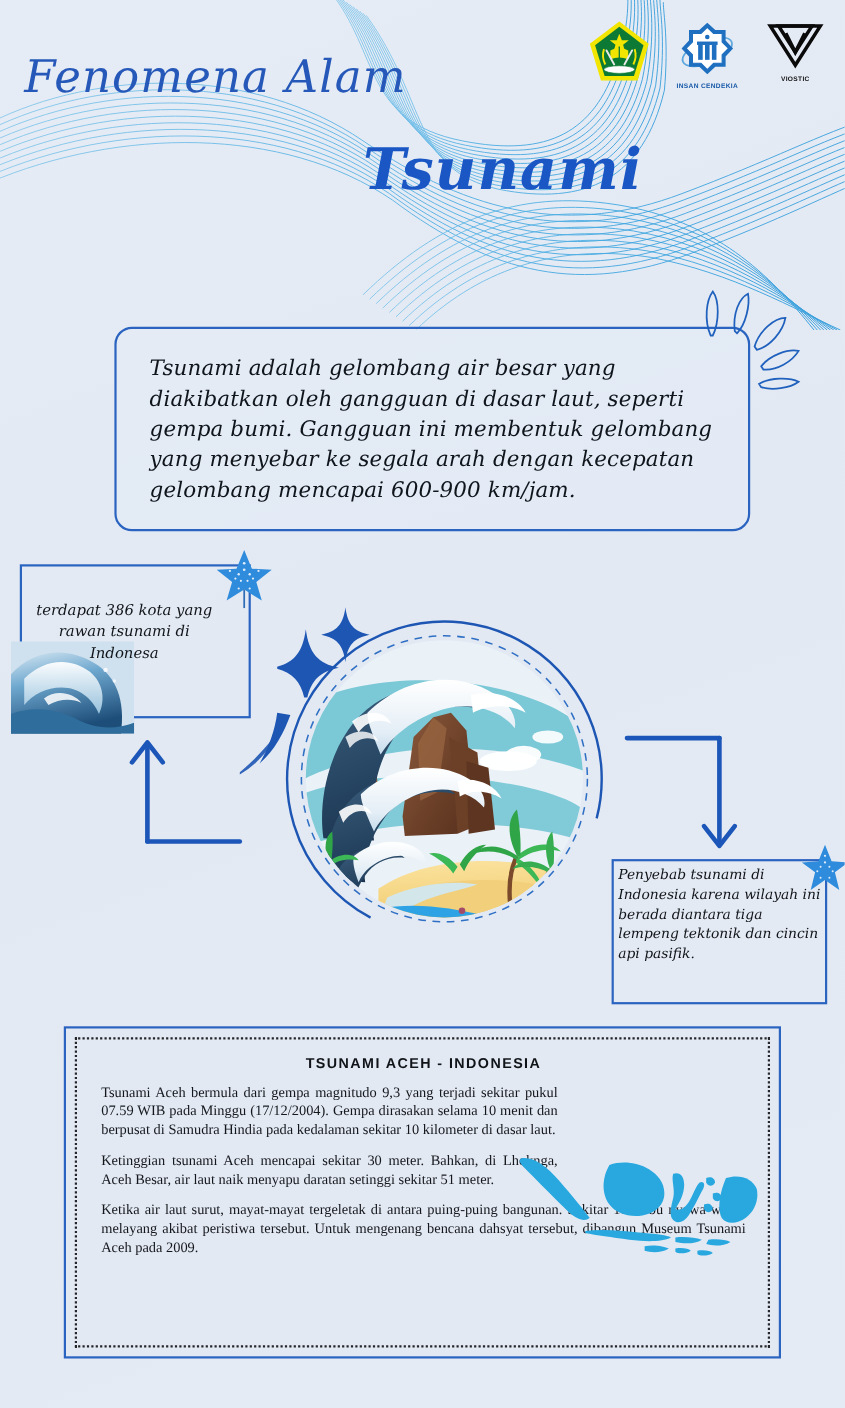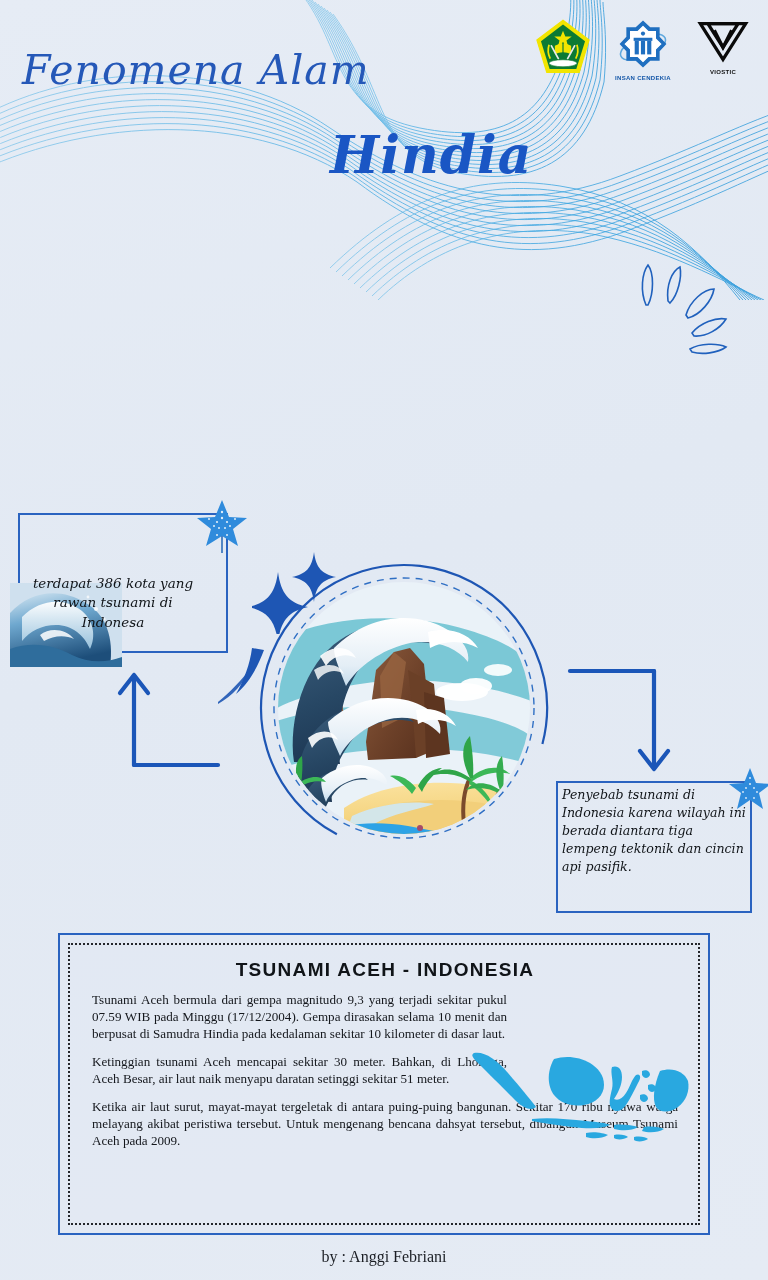--- a/index.html
+++ b/index.html
@@ -124,21 +124,20 @@
     left: 22px;
     top: 546px;
     width: 182px;
     font-family: "DejaVu Serif", serif;
     font-style: italic;
     font-size: 13.5px;
     line-height: 1.44;
     color: #101418;
     text-align: center;
     z-index: 9;
-    margin-top: 28px;
   }
 
   
   .right-box {
     position: absolute;
     left: 556px;
     top: 781px;
     width: 196px;
     height: 132px;
     border: 2px solid #2a63c0;
@@ -188,21 +187,21 @@
   .info-inner {
     width: 100%;
     height: 100%;
     border: 2px dotted #24262b;
     padding: 14px 20px 10px 22px;
     position: relative;
   }
   .info-title {
     text-align: center;
     font-family: "Liberation Sans", sans-serif;
-    font-size: 19px;
+    font-size: 13px;
     font-weight: bold;
     letter-spacing: 1.3px;
     color: #101418;
     margin-bottom: 10px;
   }
   .info-para {
     font-family: "Liberation Serif", serif;
     font-size: 13.1px;
     line-height: 1.30;
     color: #14171c;
@@ -336,22 +335,25 @@
       <svg width="54" height="46" viewBox="0 0 100 80">
         <polygon points="8,8 92,8 50,74" fill="none" stroke="#0a0a0a" stroke-width="6"></polygon>
         <polygon points="22,8 78,8 50,52" fill="none" stroke="#0a0a0a" stroke-width="6"></polygon>
         <path d="M34,20 L50,52 L66,20" fill="none" stroke="#0a0a0a" stroke-width="6"></path>
       </svg>
       <div class="logo-caption cap-vio">VIOSTIC</div>
     </div>
   </div>
 
   <div class="title-main">Fenomena Alam</div>
-  <div class="title-sub">Hindia</div>
-
+  <div class="title-sub">Tsunami</div>
+
+  <div class="def-box">
+    <div class="def-text">Tsunami  adalah gelombang air besar yang diakibatkan oleh gangguan di dasar laut, seperti gempa bumi. Gangguan ini membentuk gelombang yang menyebar ke segala arah dengan kecepatan gelombang mencapai 600-900 km/jam.</div>
+  </div>
 
   <svg class="burst" viewBox="0 0 110 92">
     <g fill="none" stroke="#2061bd" stroke-width="1.6">
       <path d="M22,42 C16,28 18,10 24,2 C30,10 30,30 24,42 Z"></path>
       <path d="M44,38 C42,22 48,8 56,4 C58,14 54,32 46,40 Z"></path>
       <path d="M62,52 C66,38 80,26 90,26 C88,38 76,52 64,55 Z"></path>
       <path d="M68,70 C76,60 92,54 102,56 C96,66 82,74 70,73 Z"></path>
       <path d="M66,86 C76,80 94,80 102,84 C94,90 78,92 68,89 Z"></path>
     </g>
   </svg>
@@ -586,15 +588,14 @@
         </g>
       </svg>
 
       <div class="info-title">TSUNAMI ACEH - INDONESIA</div>
       <div class="info-para para-wrap-1">Tsunami Aceh bermula dari gempa magnitudo 9,3 yang terjadi sekitar pukul 07.59 WIB pada Minggu (17/12/2004). Gempa dirasakan selama 10 menit dan berpusat di Samudra Hindia pada kedalaman sekitar 10 kilometer di dasar laut.</div>
       <div class="info-para para-wrap-2">Ketinggian tsunami Aceh mencapai sekitar 30 meter. Bahkan, di Lhoknga, Aceh Besar, air laut naik menyapu daratan setinggi sekitar 51 meter.</div>
       <div class="info-para para-wrap-3">Ketika air laut surut, mayat-mayat tergeletak di antara puing-puing bangunan. Sekitar 170 ribu nyawa warga melayang akibat peristiwa tersebut. Untuk mengenang bencana dahsyat tersebut, dibangun Museum Tsunami Aceh pada 2009.</div>
     </div>
   </div>
 
-  <div class="credit">by : Anggi Febriani</div>
 
 </div>
 
 </body></html>

